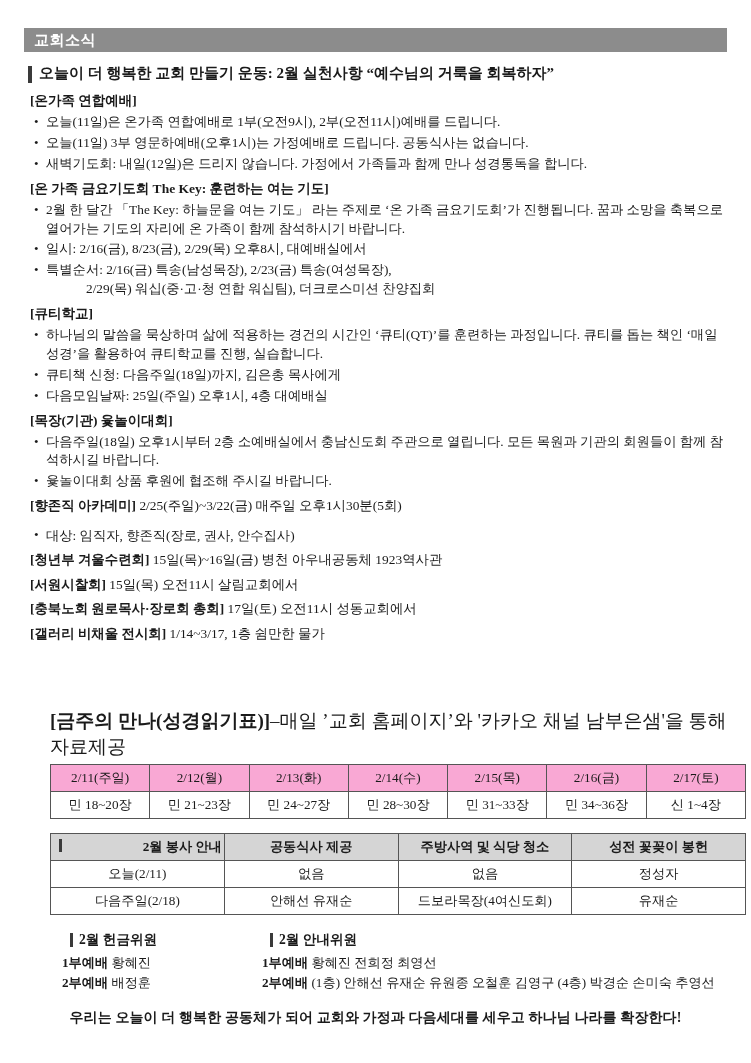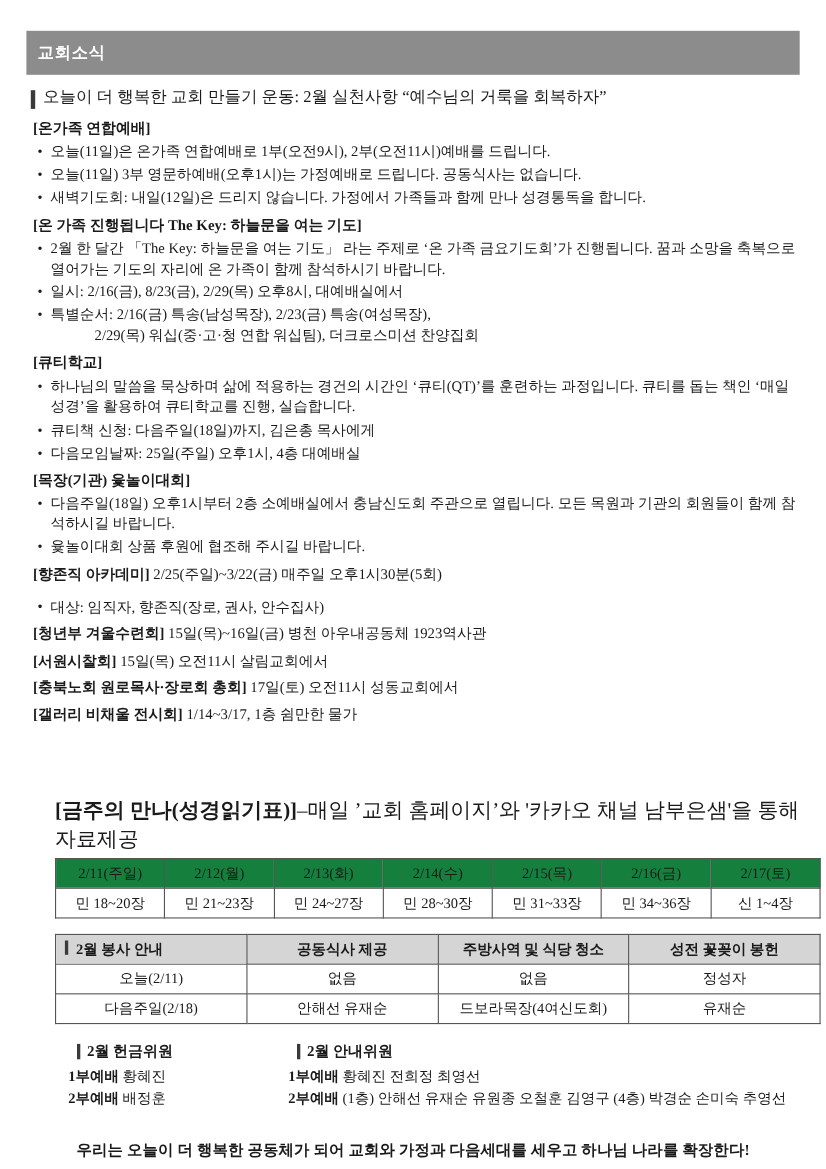--- a/index.html
+++ b/index.html
@@ -18,21 +18,21 @@
     width: 751px;
     min-height: 1063px;
     box-sizing: border-box;
     padding: 28px 24px 14px 24px;
     position: relative;
   }
 
   
   .header-bar {
     background: #8c8c8c;
-    height: 40px;
+    height: 24px;
     display: flex;
     align-items: center;
     padding-left: 10px;
     margin-bottom: 12px;
   }
   .header-bar .title {
     color: #ffffff;
     font-weight: bold;
     font-size: 15px;
     letter-spacing: 0.5px;
@@ -47,21 +47,21 @@
   }
   .headline .bar {
     width: 4px;
     height: 17px;
     background: #3a3a3a;
     margin-right: 7px;
     margin-top: 2px;
     flex: none;
   }
   .headline .text {
-    font-weight: normal;
+    font-weight: bold;
     font-size: 15px;
     line-height: 1.25;
   }
 
   
   .section {
     margin: 0 0 3px 6px;
   }
   .section-title {
     font-weight: bold;
@@ -139,40 +139,40 @@
     width: 696px;
     table-layout: fixed;
   }
   .manna-table td {
     border: 1px solid #555;
     text-align: center;
     padding: 3px 2px;
     height: 20px;
   }
   .manna-table tr.head td {
-    background: #15803d;
+    background: #f9a8d4;
   }
 
   .service-table {
     margin: 14px 0 0 26px;
     width: 696px;
     table-layout: fixed;
   }
   .service-table td {
     border: 1px solid #555;
     text-align: center;
     padding: 3px 2px;
     height: 20px;
   }
   .service-table tr.head td {
     background: #d5d5d5;
     font-weight: bold;
   }
   .service-table tr.head td.first {
-    text-align: left;
+    text-align: right;
     padding-left: 18px;
     position: relative;
   }
   .service-table tr.head td.first .tick {
     position: absolute;
     left: 8px;
     top: 5px;
     width: 3px;
     height: 13px;
     background: #3a3a3a;
@@ -206,21 +206,21 @@
   .col-line .lbl {
     font-weight: bold;
   }
   .col-a { width: 200px; }
   .col-b { flex: 1; }
 
   .footer-line {
     text-align: center;
     font-weight: bold;
     font-size: 14px;
-    margin-top: 28px;
+    margin-top: 16px;
     letter-spacing: 0.1px;
   }
 </style>
 </head>
 <body>
 
 <div class="page">
 
   <div class="header-bar">
     <span class="title">교회소식</span>
@@ -234,21 +234,21 @@
   <div class="section">
     <div class="section-title">[온가족 연합예배]</div>
     <ul class="bullets">
       <li>오늘(11일)은 온가족 연합예배로 1부(오전9시), 2부(오전11시)예배를 드립니다.</li>
       <li>오늘(11일) 3부 영문하예배(오후1시)는 가정예배로 드립니다. 공동식사는 없습니다.</li>
       <li>새벽기도회: 내일(12일)은 드리지 않습니다. 가정에서 가족들과 함께 만나 성경통독을 합니다.</li>
     </ul>
   </div>
 
   <div class="section">
-    <div class="section-title">[온 가족 진행됩니다 The Key: 하늘문을 여는 기도]</div>
+    <div class="section-title">[온 가족 금요기도회 The Key: 훈련하는 여는 기도]</div>
     <ul class="bullets">
       <li>2월 한 달간 「The Key: 하늘문을 여는 기도」 라는 주제로 ‘온 가족 금요기도회’가 진행됩니다. 꿈과 소망을 축복으로 열어가는 기도의 자리에 온 가족이 함께 참석하시기 바랍니다.</li>
       <li>일시: 2/16(금), 8/23(금), 2/29(목) 오후8시, 대예배실에서</li>
       <li>
         <span>특별순서: 2/16(금) 특송(남성목장), 2/23(금) 특송(여성목장),</span>
         <span class="indent">2/29(목) 워십(중·고·청 연합 워십팀), 더크로스미션 찬양집회</span>
       </li>
     </ul>
   </div>
 

